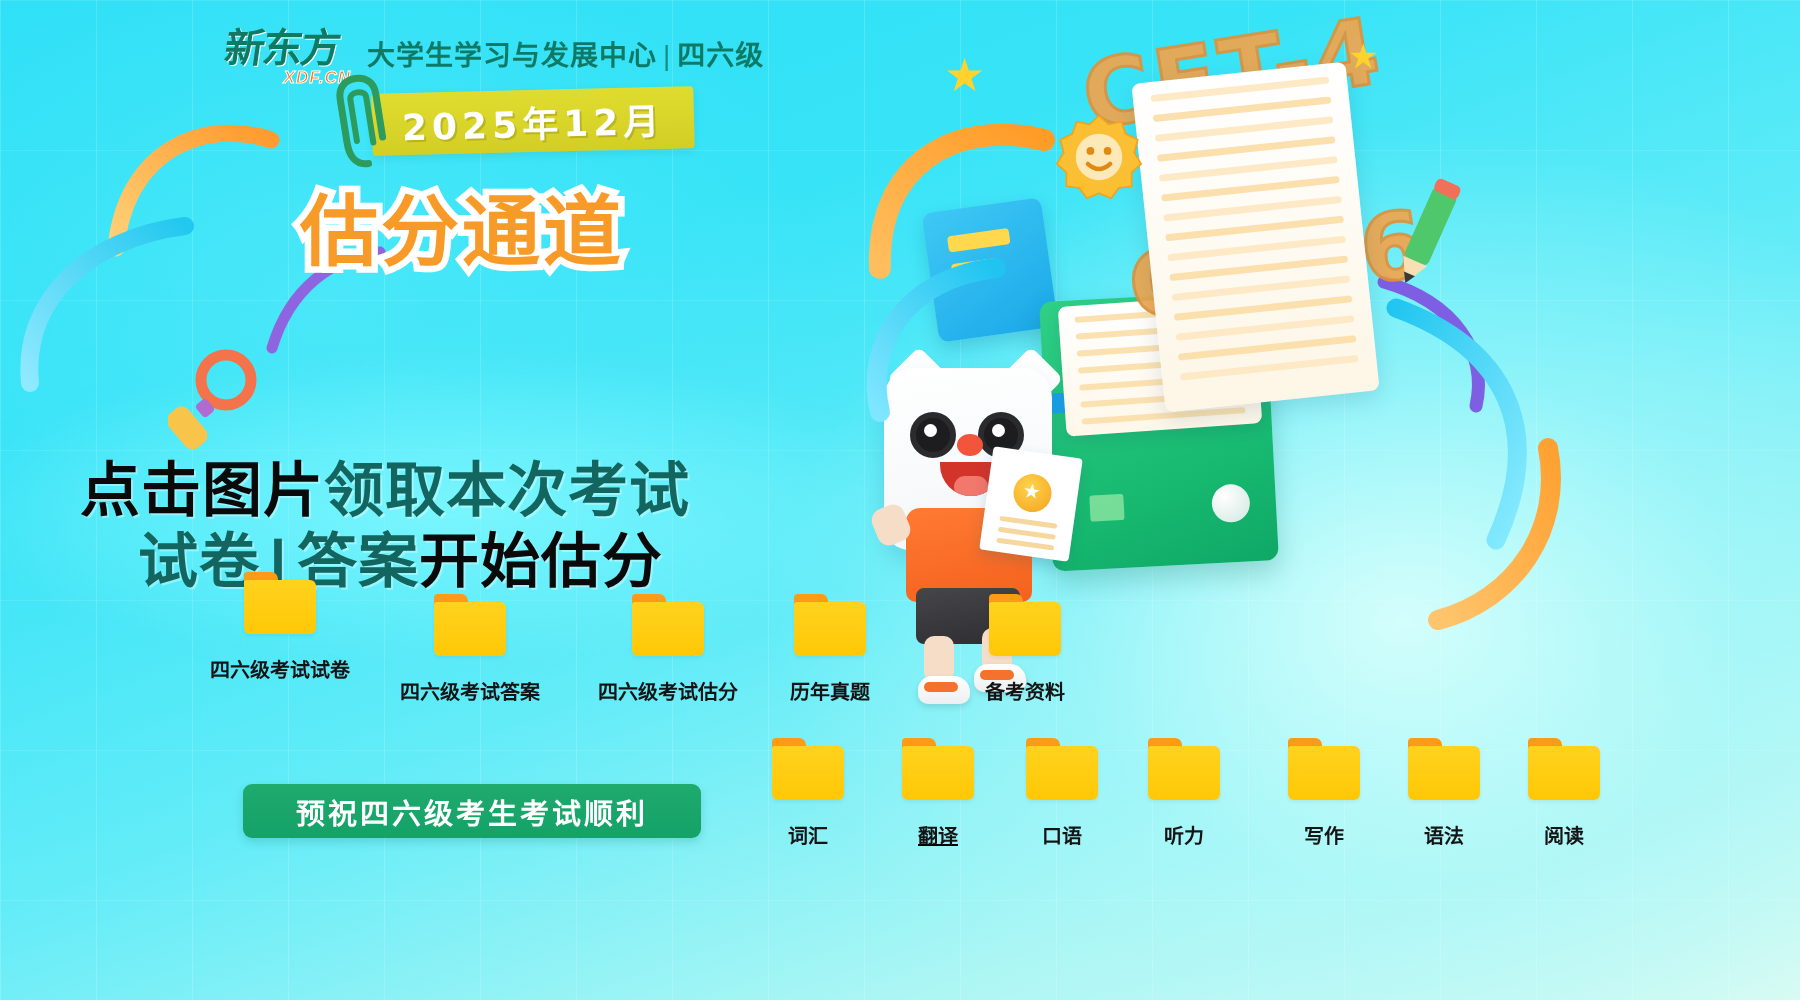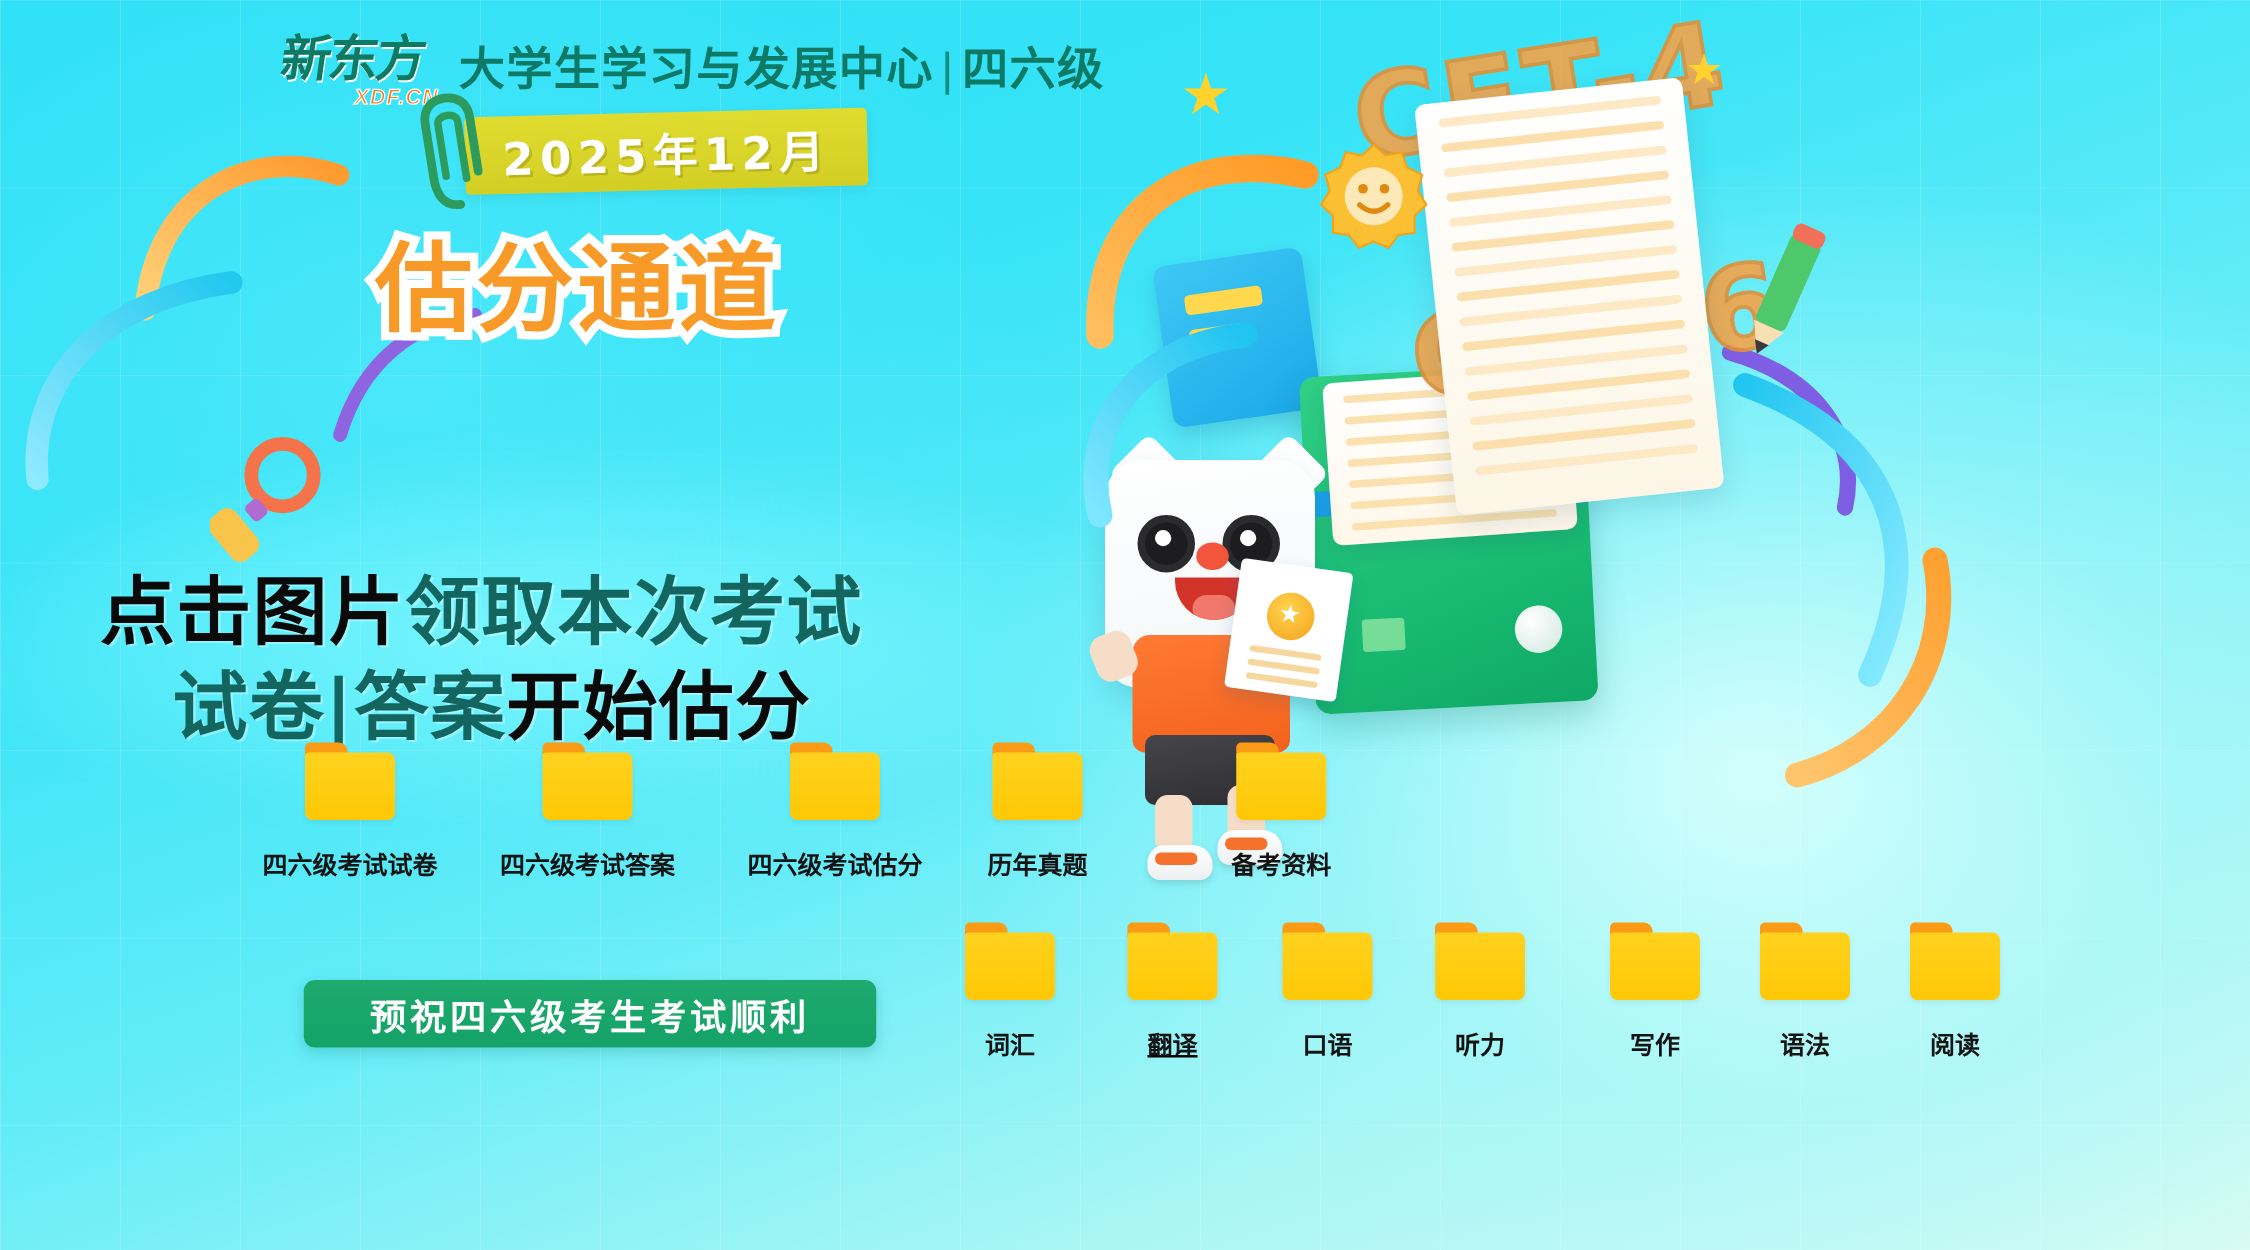--- a/index.html
+++ b/index.html
@@ -37,21 +37,21 @@
     font-weight:800;font-size:40px;line-height:40px;color:#0d7a63;
     letter-spacing:-2px;transform:skewX(-8deg);font-family:"DejaVu Sans",sans-serif;
     text-shadow:1px 1px 0 #ffffff;
   }
   .xdf-logo .en{
     position:absolute;right:2px;bottom:-4px;
     font-size:17px;font-weight:800;font-style:italic;color:#f07c1c;letter-spacing:1px;
     -webkit-text-stroke:1px #ffffff;
   }
   .brand-text{
-    font-size:37px;font-weight:700;color:#0e7a66;line-height:56px;letter-spacing:1px;
+    font-size:28px;font-weight:700;color:#0e7a66;line-height:56px;letter-spacing:1px;
     white-space:nowrap;
   }
   .brand-sep{color:#0e7a66;opacity:.8;padding:0 6px;font-weight:400;}
   .brand-cet{font-weight:800;}
 
   
   .date-ribbon{
     position:absolute;left:372px;top:90px;width:322px;height:62px;
     background:linear-gradient(180deg,#e0dc2f 0%,#d3ce24 100%);
     transform:rotate(-1.4deg);
@@ -84,21 +84,21 @@
   }
   .title-line.l2{margin-top:4px;}
 
   
   .sub-wrap{position:absolute;left:80px;top:452px;z-index:5;}
   .sub-line{
     font-size:60px;font-weight:900;line-height:76px;letter-spacing:1px;
     white-space:nowrap;font-family:"DejaVu Sans",sans-serif;
     text-shadow:2px 2px 0 rgba(255,255,255,.35);
   }
-  .sub-line.l2{padding-left:58px;}
+  .sub-line.l2{padding-left:58px;font-family:Liberation Mono, monospace;}
   .ink-black{color:#0a0a0a;margin-top:24px;}
   .ink-teal{color:#12665f;}
 
   
   .folder{
     position:relative;width:72px;height:62px;
   }
   .folder .tab{
     position:absolute;left:0;top:0;width:34px;height:12px;
     background:#fb9b16;border-radius:4px 7px 0 0;
@@ -423,21 +423,21 @@
 
   <div class="sub-wrap">
     <div class="sub-line l1">
       <span class="ink-black">点击图片</span><span class="ink-teal">领取本次考试</span>
     </div>
     <div class="sub-line l2">
       <span class="ink-teal">试卷|答案</span><span class="ink-black">开始估分</span>
     </div>
   </div>
 
-  <div class="folder-item" style="left:210px;top:594px;">
+  <div class="folder-item" style="left:210px;top:572px;">
     <div class="folder">
         <div class="tab"></div>
         <div class="body"></div>
       </div>
     <div class="folder-label">四六级考试试卷</div>
   </div>
   <div class="folder-item" style="left:400px;top:594px;">
     <div class="folder">
         <div class="tab"></div>
         <div class="body"></div>

